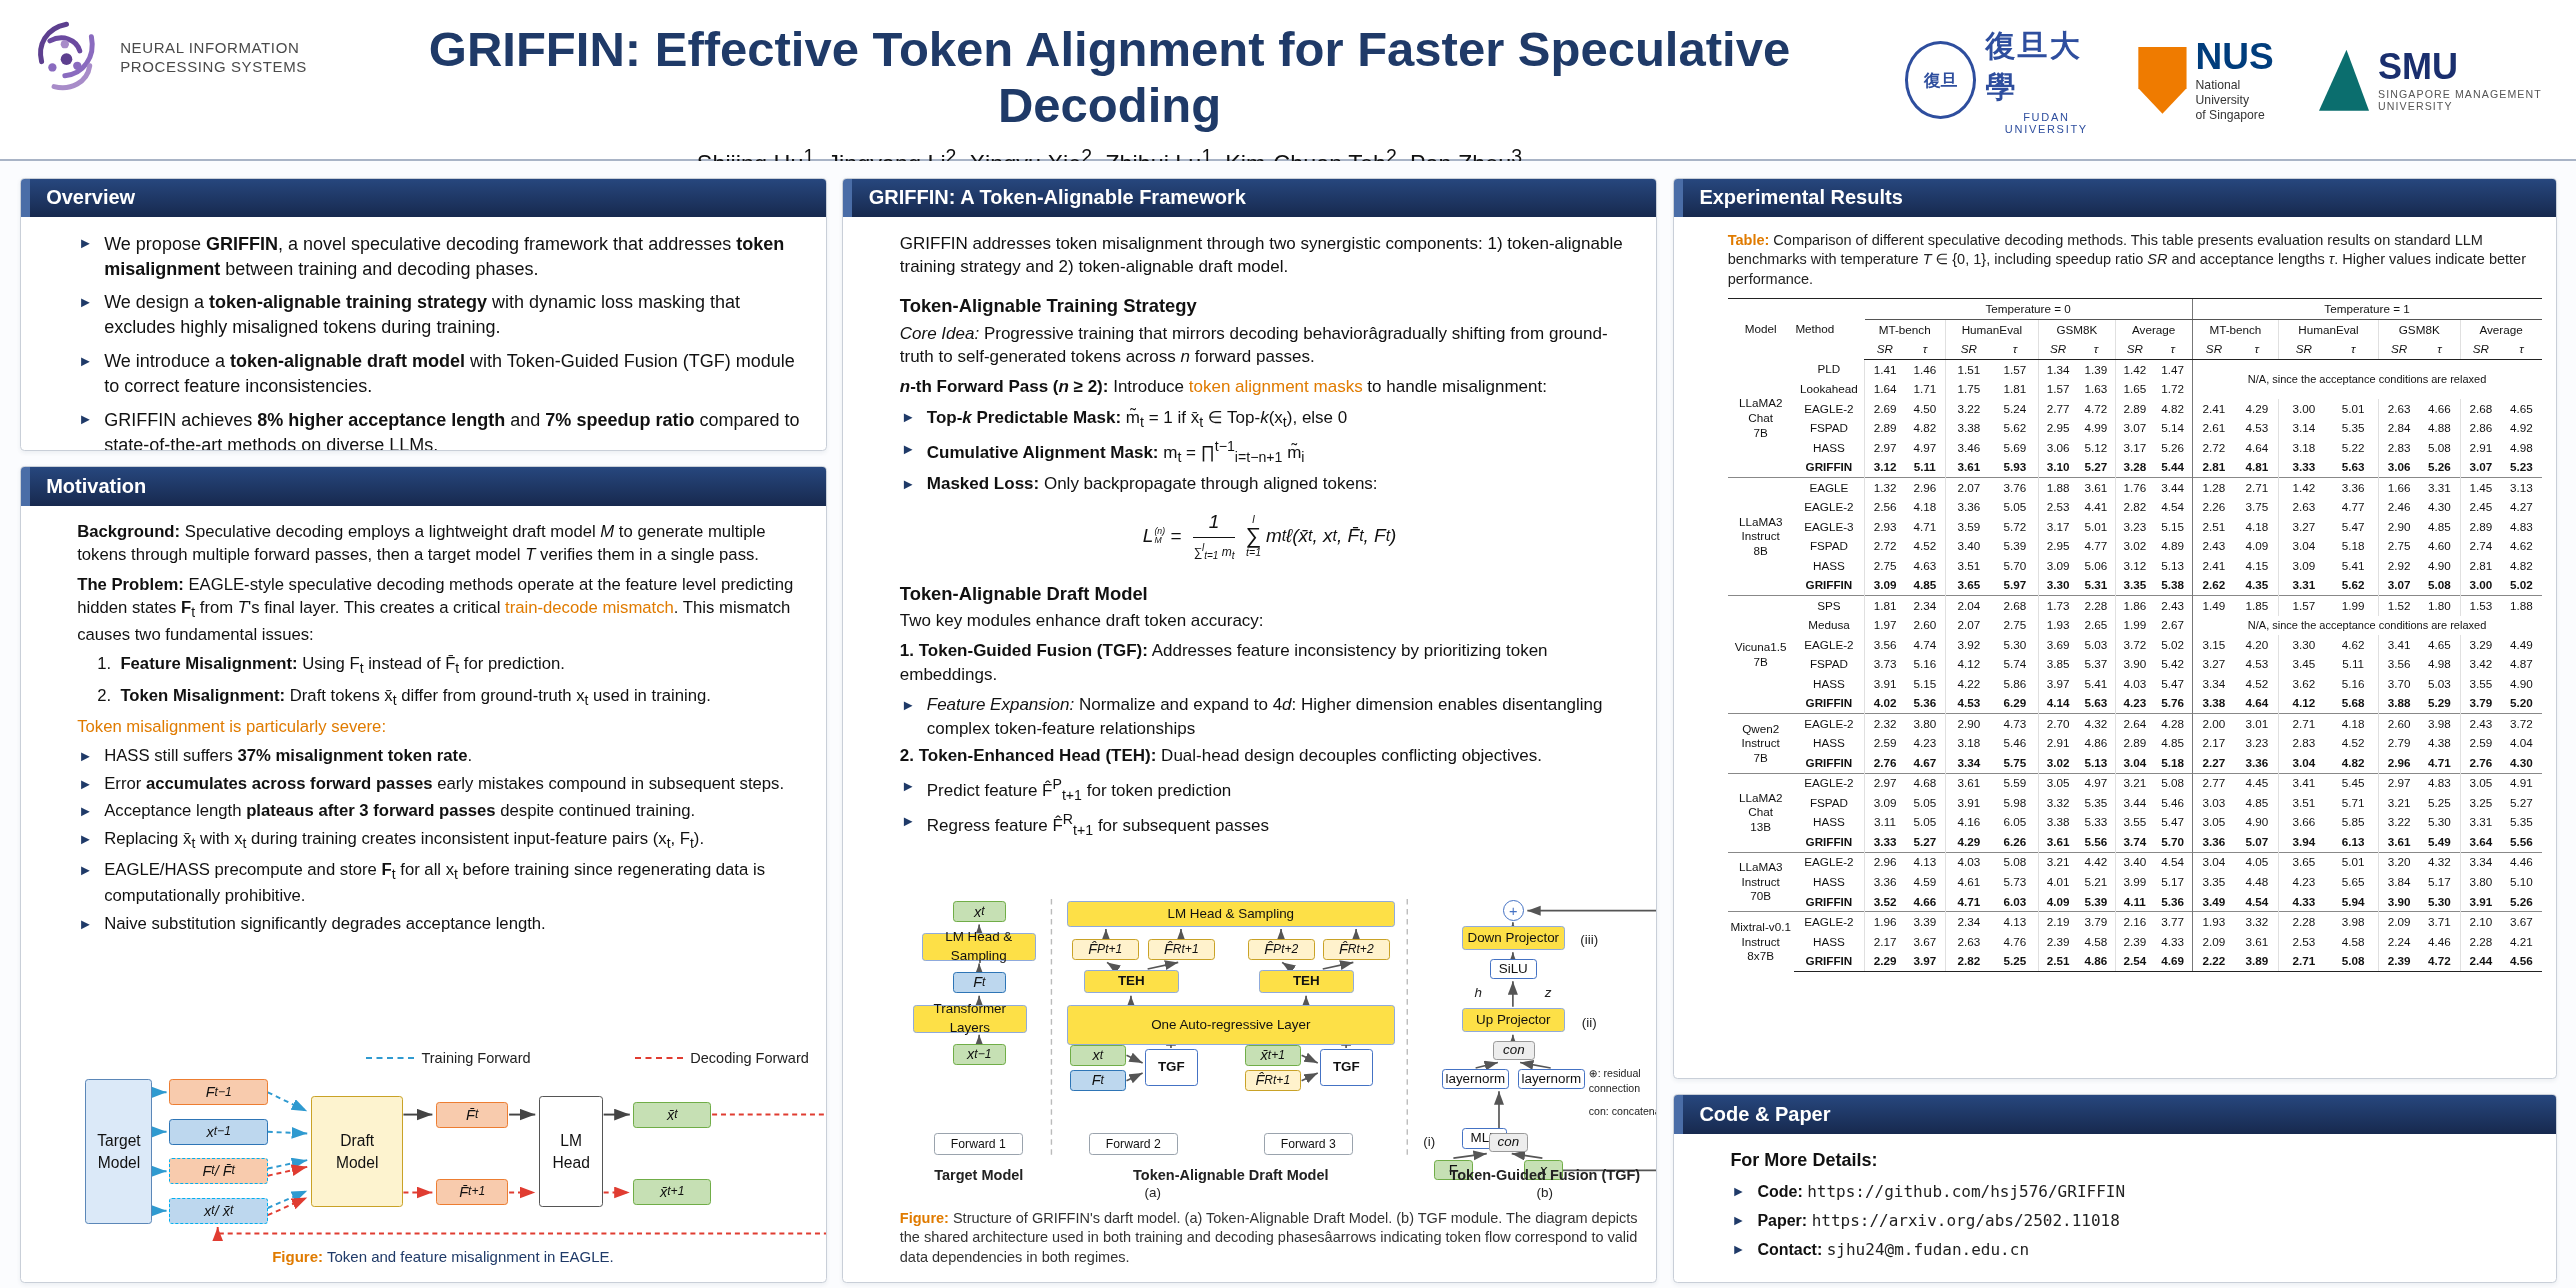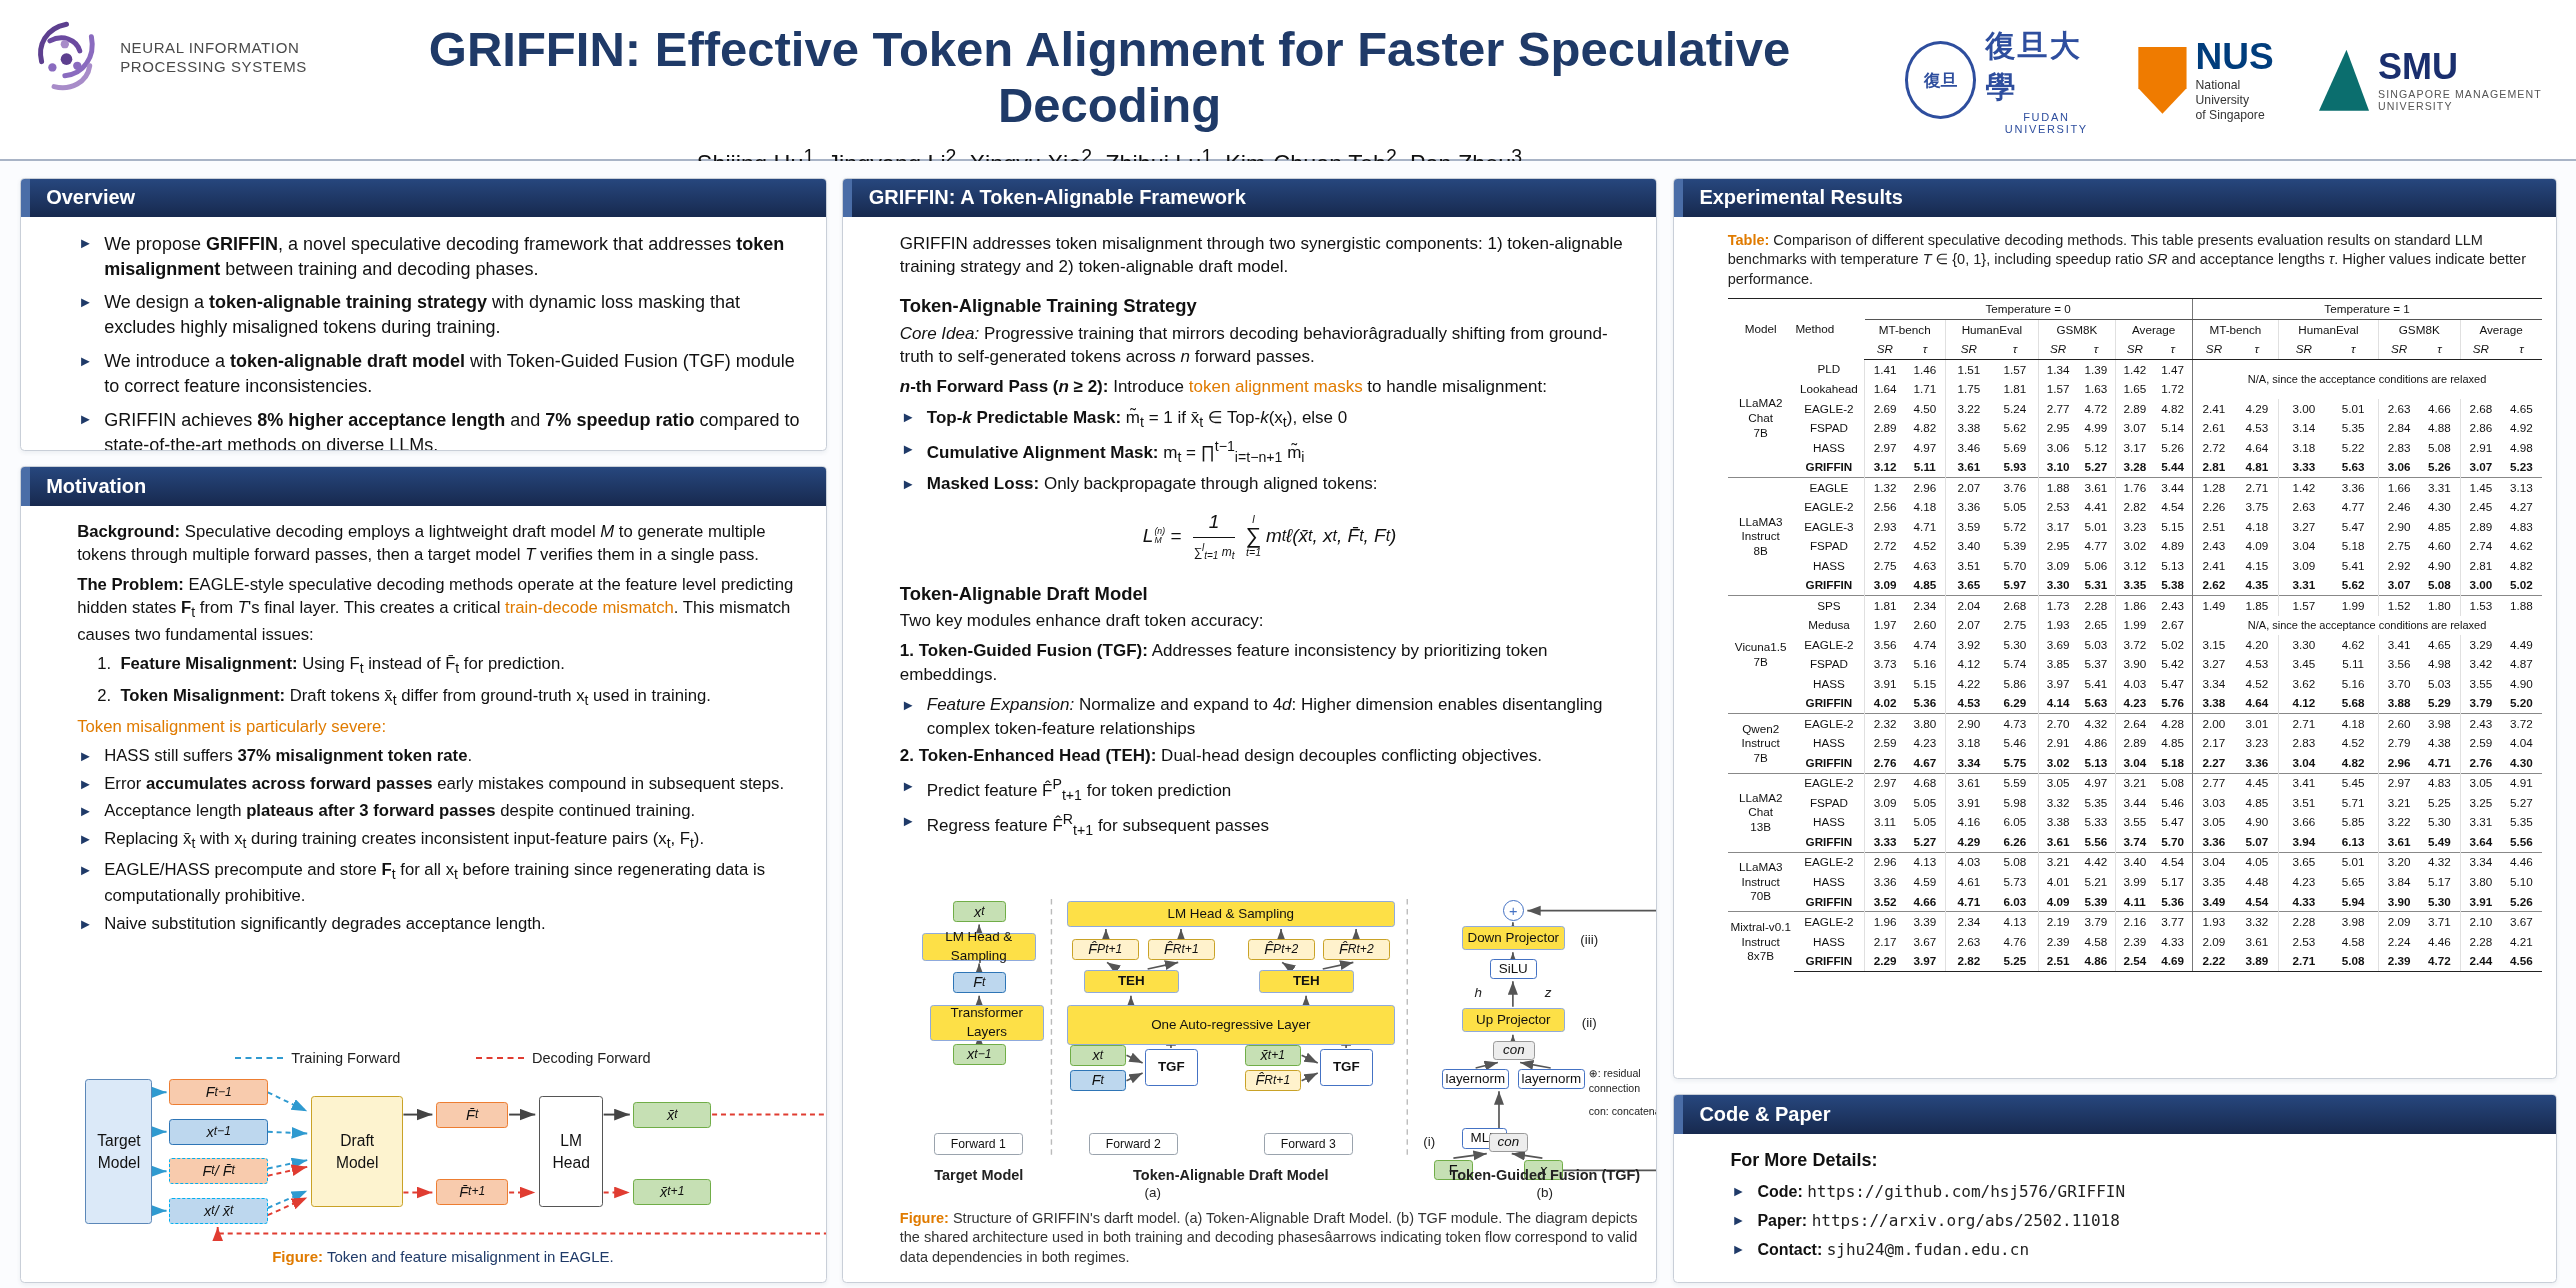--- a/index.html
+++ b/index.html
@@ -45,21 +45,21 @@
   ul.arrows { list-style:none; }
   ul.arrows li { position:relative; padding-left:27px; margin-bottom:9px; }
   ul.arrows li::before { content:"►"; position:absolute; left:1.1px; top:1.7px; color:#1f3a68; font-size:14.5px; }
   ul.arrows.tight li { margin-bottom:4.5px; }
 
   .para { margin-bottom:6.7px; }
   .numbered { padding-left:20px; margin-bottom:4.5px; }
   #motivation-body { font-size:16.7px; }
 
   
-  .fig-legend { display:flex; justify-content:center; gap:76px; font-size:14.5px; margin:5.6px 0 3.3px; color:#222; }
+  .fig-legend { display:flex; justify-content:flex-end; gap:104px; font-size:14.5px; margin:5.6px 0 3.3px; color:#222; }
   .legend-item { display:flex; align-items:center; gap:7.8px; }
   .dash { width:48px; height:0; border-top:2.8px dashed #2f9ad0; display:inline-block; }
   .dash.red { border-top-color:#e03c31; }
 
   .canvas { position:relative; }
   .canvas svg.arrows { position:absolute; inset:0; pointer-events:none; }
   .blk { position:absolute; display:flex; align-items:center; justify-content:center; text-align:center; white-space:pre-line; border-radius:3.3px; font-size:15.6px; }
   .blk.target { background:#dbe9f8; border:1.1px solid #5b87b8; }
   .blk.draft  { background:#fdf3cf; border:1.1px solid #c9a227; }
   .blk.lmhead { background:#ffffff; border:1.1px solid #555; }
@@ -355,21 +355,21 @@
                 <line x1="1102" y1="194" x2="1102" y2="148" marker-end="url(#mD2)"></line>
                 <line x1="1102" y1="106" x2="1102" y2="96" marker-end="url(#mD2)"></line>
                 <line x1="1102" y1="46" x2="1102" y2="42" marker-end="url(#mD2)"></line>
                 <path d="M1192,488 L1372,488 L1372,21 L1128,21" marker-end="url(#mD2)"></path>
               </g>
             </svg>
 
             <div class="chip g" style="left:53px;top:2.2px;width:53px;height:21px">x<sub>t</sub></div>
             <div class="abox blue" style="left:22px;top:34px;width:114px;height:28px">LM Head &amp; Sampling</div>
             <div class="chip x" style="left:53px;top:73px;width:53px;height:21px">F<sub>t</sub></div>
-            <div class="abox blue" style="left:30px;top:106px;width:114px;height:36px">Transformer Layers</div>
+            <div class="abox blue" style="left:13px;top:106px;width:114px;height:28px">Transformer Layers</div>
             <div class="chip g" style="left:53px;top:145px;width:53px;height:21px">x<sub>t−1</sub></div>
             <div class="abox label" style="left:34px;top:234px;width:89px;height:22px">Forward 1</div>
             <div class="atext bold" style="left:11px;top:266px;width:136px">Target Model</div>
 
             <div class="abox blue" style="left:167px;top:2.2px;width:328px;height:25.6px">LM Head &amp; Sampling</div>
             <div class="chip y" style="left:172px;top:40px;width:67px;height:21px">F̂<sup>P</sup><sub>t+1</sub></div>
             <div class="chip y" style="left:248px;top:40px;width:67px;height:21px">F̂<sup>R</sup><sub>t+1</sub></div>
             <div class="chip y" style="left:348px;top:40px;width:67px;height:21px">F̂<sup>P</sup><sub>t+2</sub></div>
             <div class="chip y" style="left:423px;top:40px;width:67px;height:21px">F̂<sup>R</sup><sub>t+2</sub></div>
             <div class="abox blue" style="left:184px;top:71px;width:95px;height:23.4px;font-weight:bold">TEH</div>

